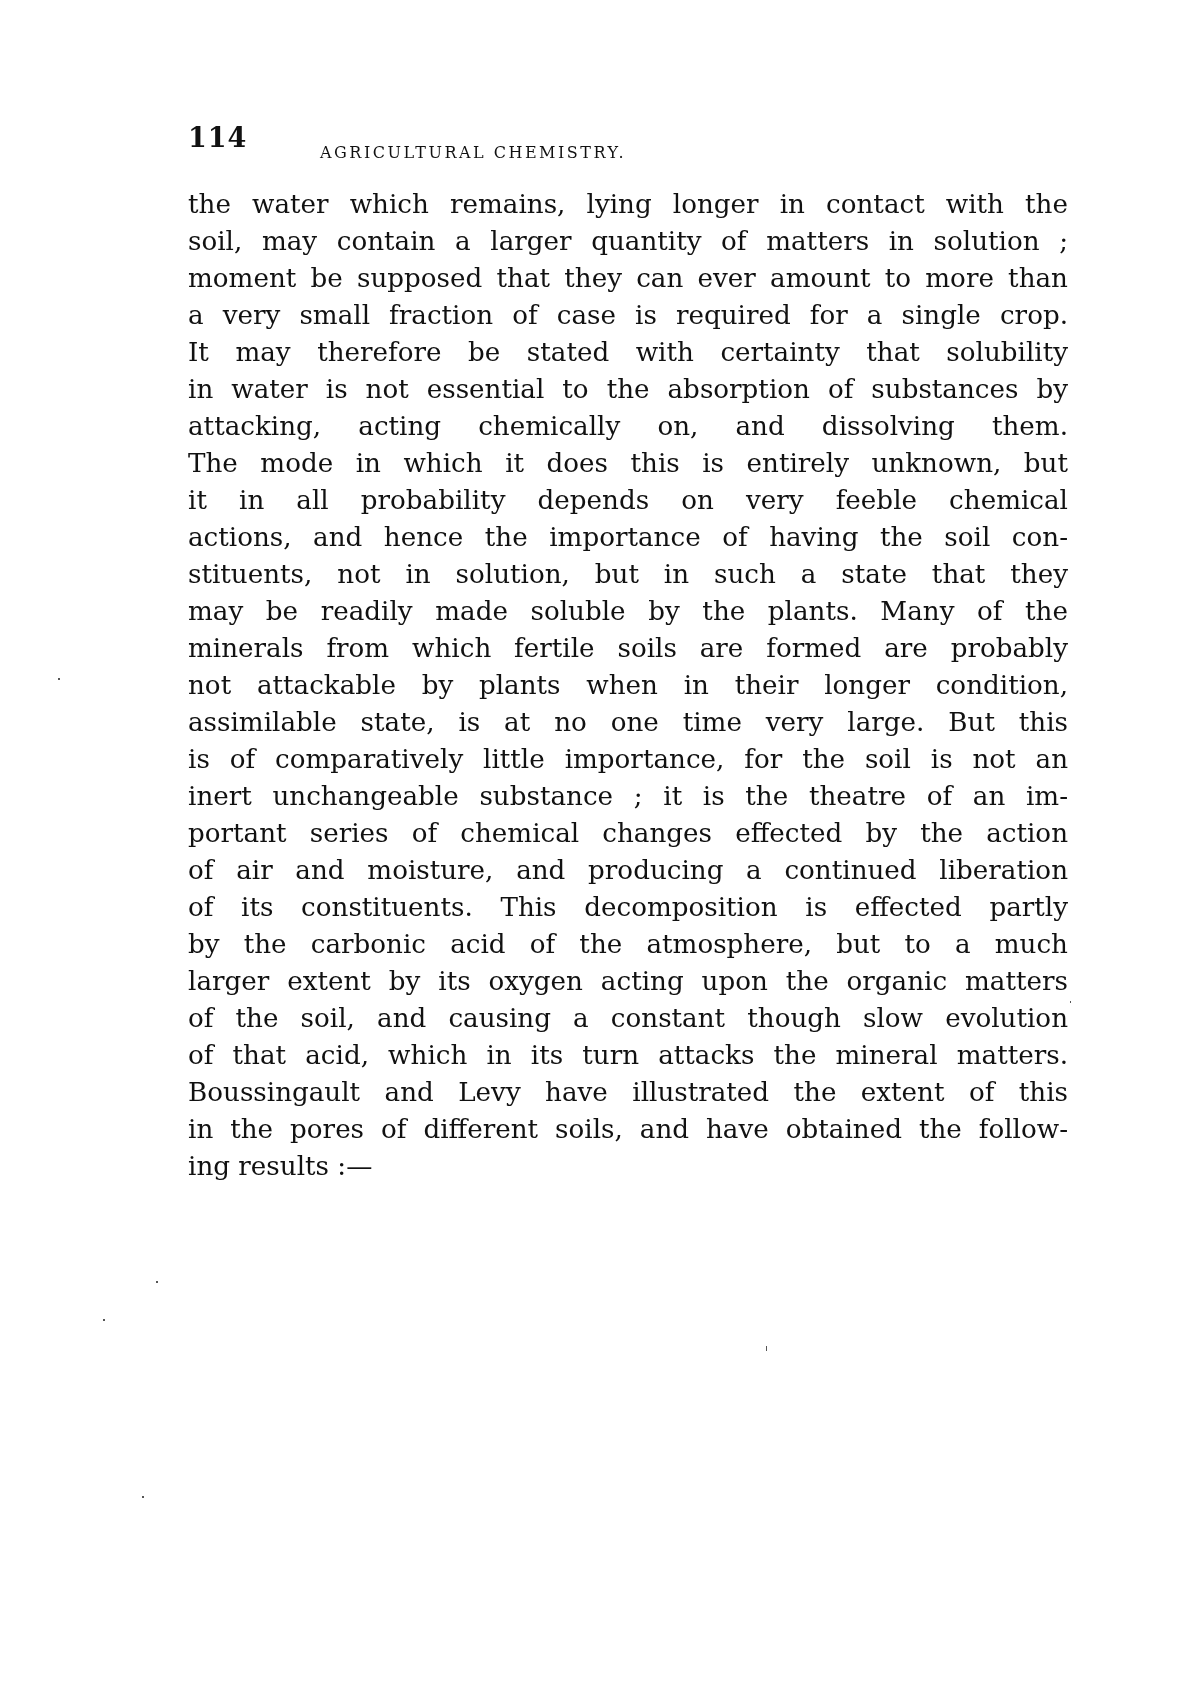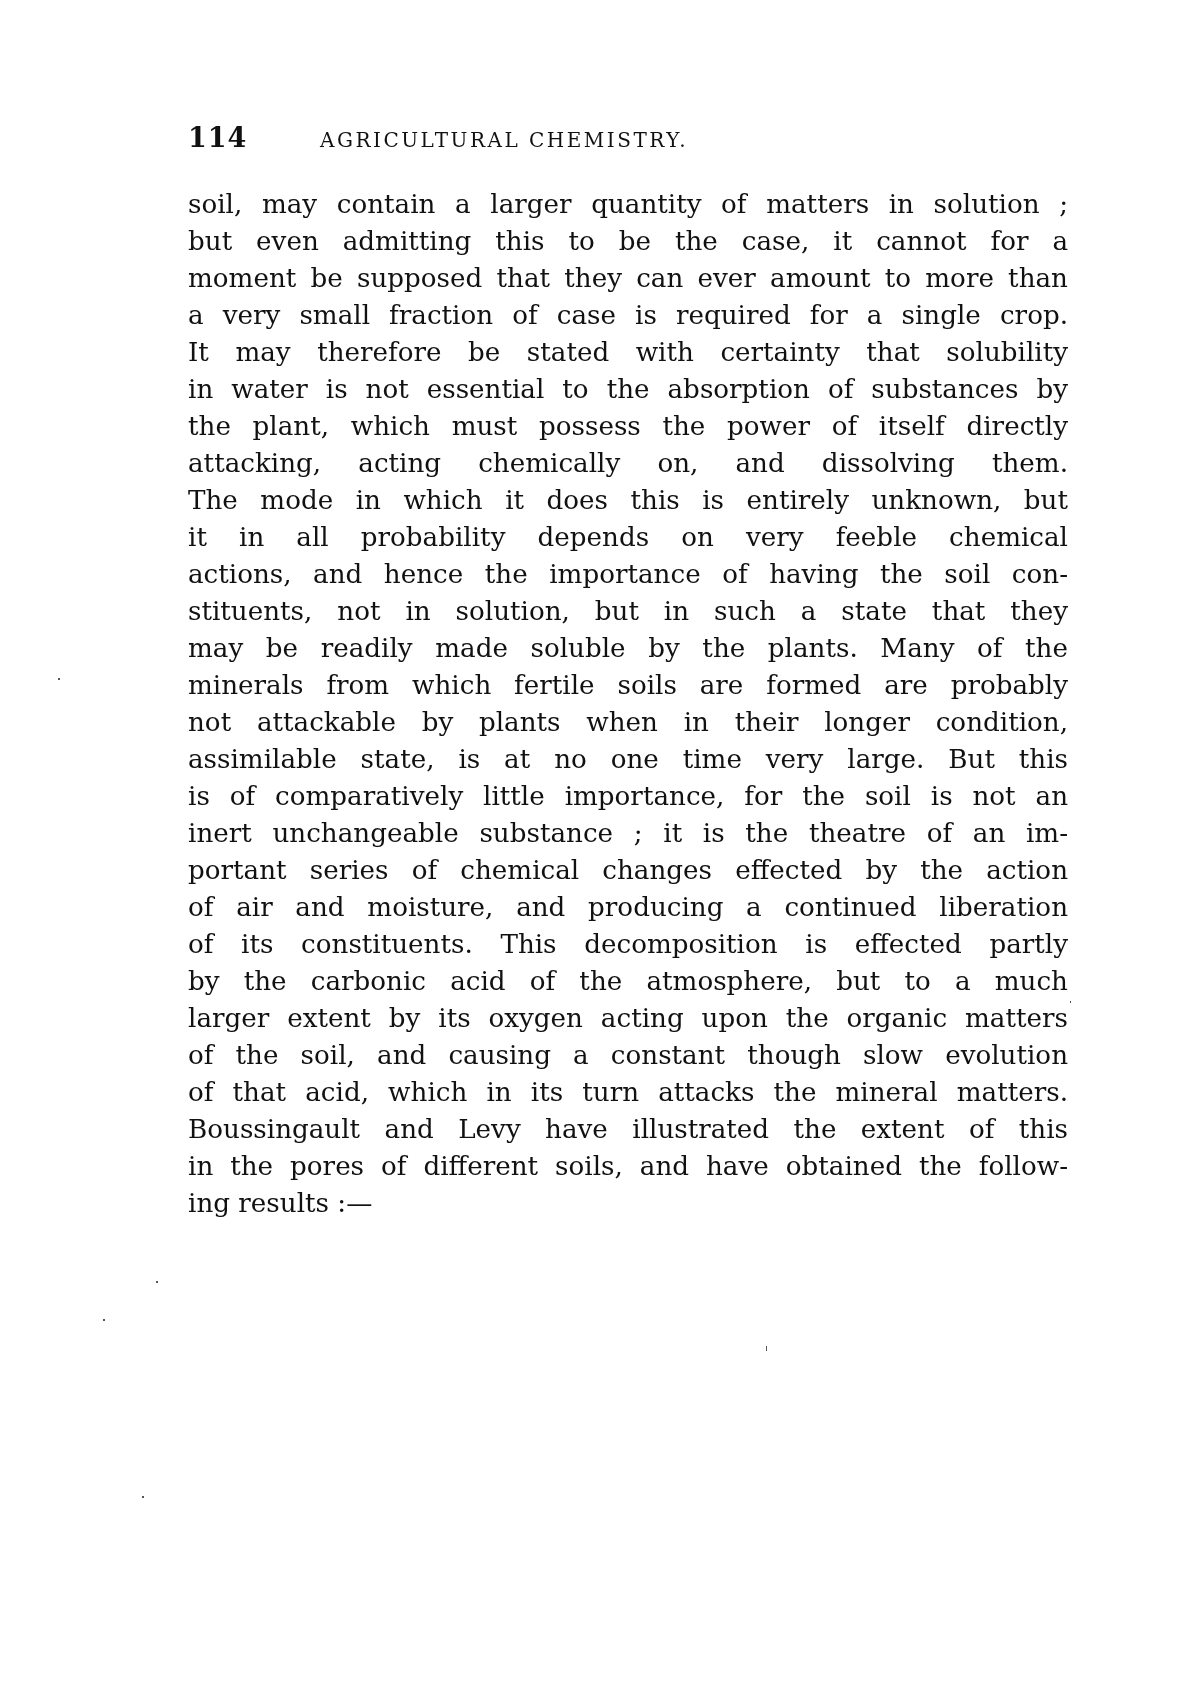--- a/index.html
+++ b/index.html
@@ -34,22 +34,22 @@
       left: 0;
       top: 0;
       font-size: 27px;
       font-weight: bold;
       letter-spacing: 1px;
       line-height: 36px;
     }
     .running-title {
       position: absolute;
       left: 132px;
-      top: 2px;
-      font-size: 20px;
+      top: 15px;
+      font-size: 16px;
       letter-spacing: 2.5px;
       line-height: 36px;
       font-variant: small-caps;
       text-transform: uppercase;
     }
     .body-text {
       position: absolute;
       top: 170px;
       left: 188px;
       width: 880px;
@@ -78,27 +78,26 @@
 <body>
 
 <div class="page">
 
   <div class="running-head">
     <span class="page-number">114</span>
     <span class="running-title">Agricultural Chemistry.</span>
   </div>
 
   <div class="body-text">
+    <span class="line">the water which remains, lying longer in contact with the</span>
     <span class="line">soil, may contain a larger quantity of matters in solution ;</span>
-    <span class="line">but even admitting this to be the case, it cannot for a</span>
     <span class="line">moment be supposed that they can ever amount to more than</span>
     <span class="line">a very small fraction of case is required for a single crop.</span>
     <span class="line">It may therefore be stated with certainty that solubility</span>
     <span class="line">in water is not essential to the absorption of substances by</span>
-    <span class="line">the plant, which must possess the power of itself directly</span>
     <span class="line">attacking, acting chemically on, and dissolving them.</span>
     <span class="line">The mode in which it does this is entirely unknown, but</span>
     <span class="line">it in all probability depends on very feeble chemical</span>
     <span class="line">actions, and hence the importance of having the soil con-</span>
     <span class="line">stituents, not in solution, but in such a state that they</span>
     <span class="line">may be readily made soluble by the plants. Many of the</span>
     <span class="line">minerals from which fertile soils are formed are probably</span>
     <span class="line">not attackable by plants when in their longer condition,</span>
     <span class="line">assimilable state, is at no one time very large. But this</span>
     <span class="line">is of comparatively little importance, for the soil is not an</span>

